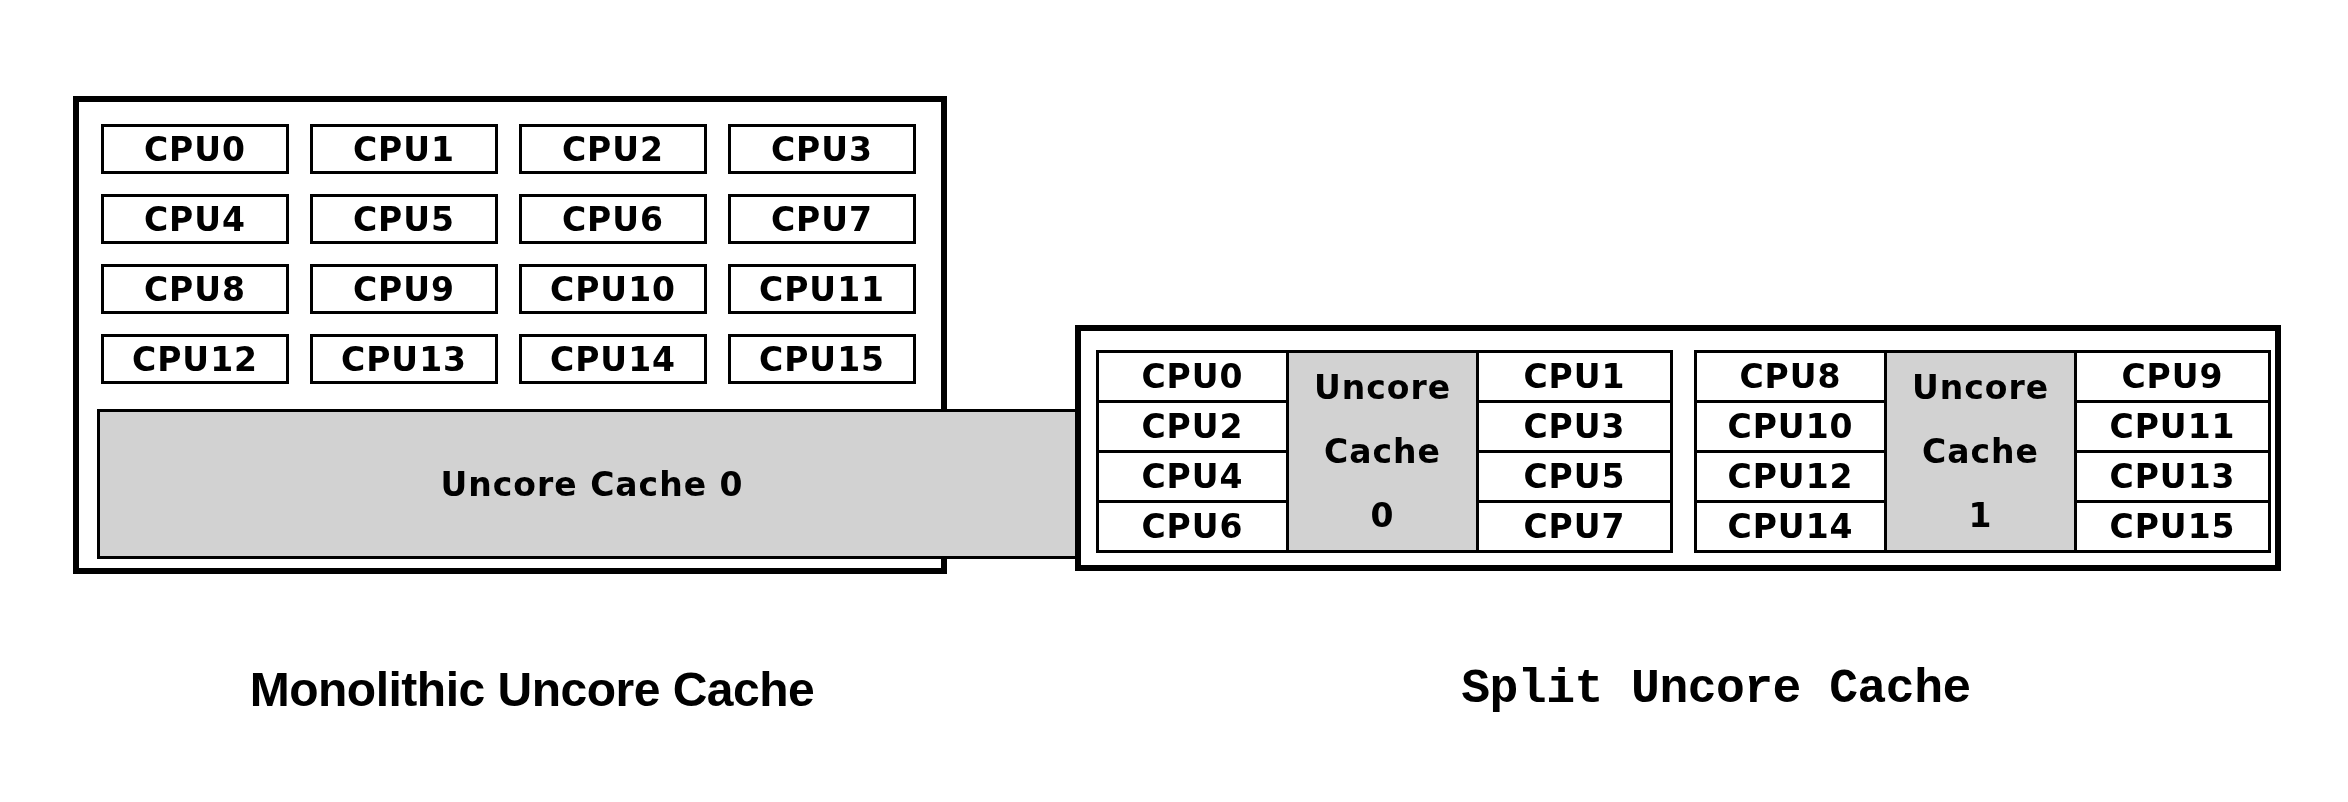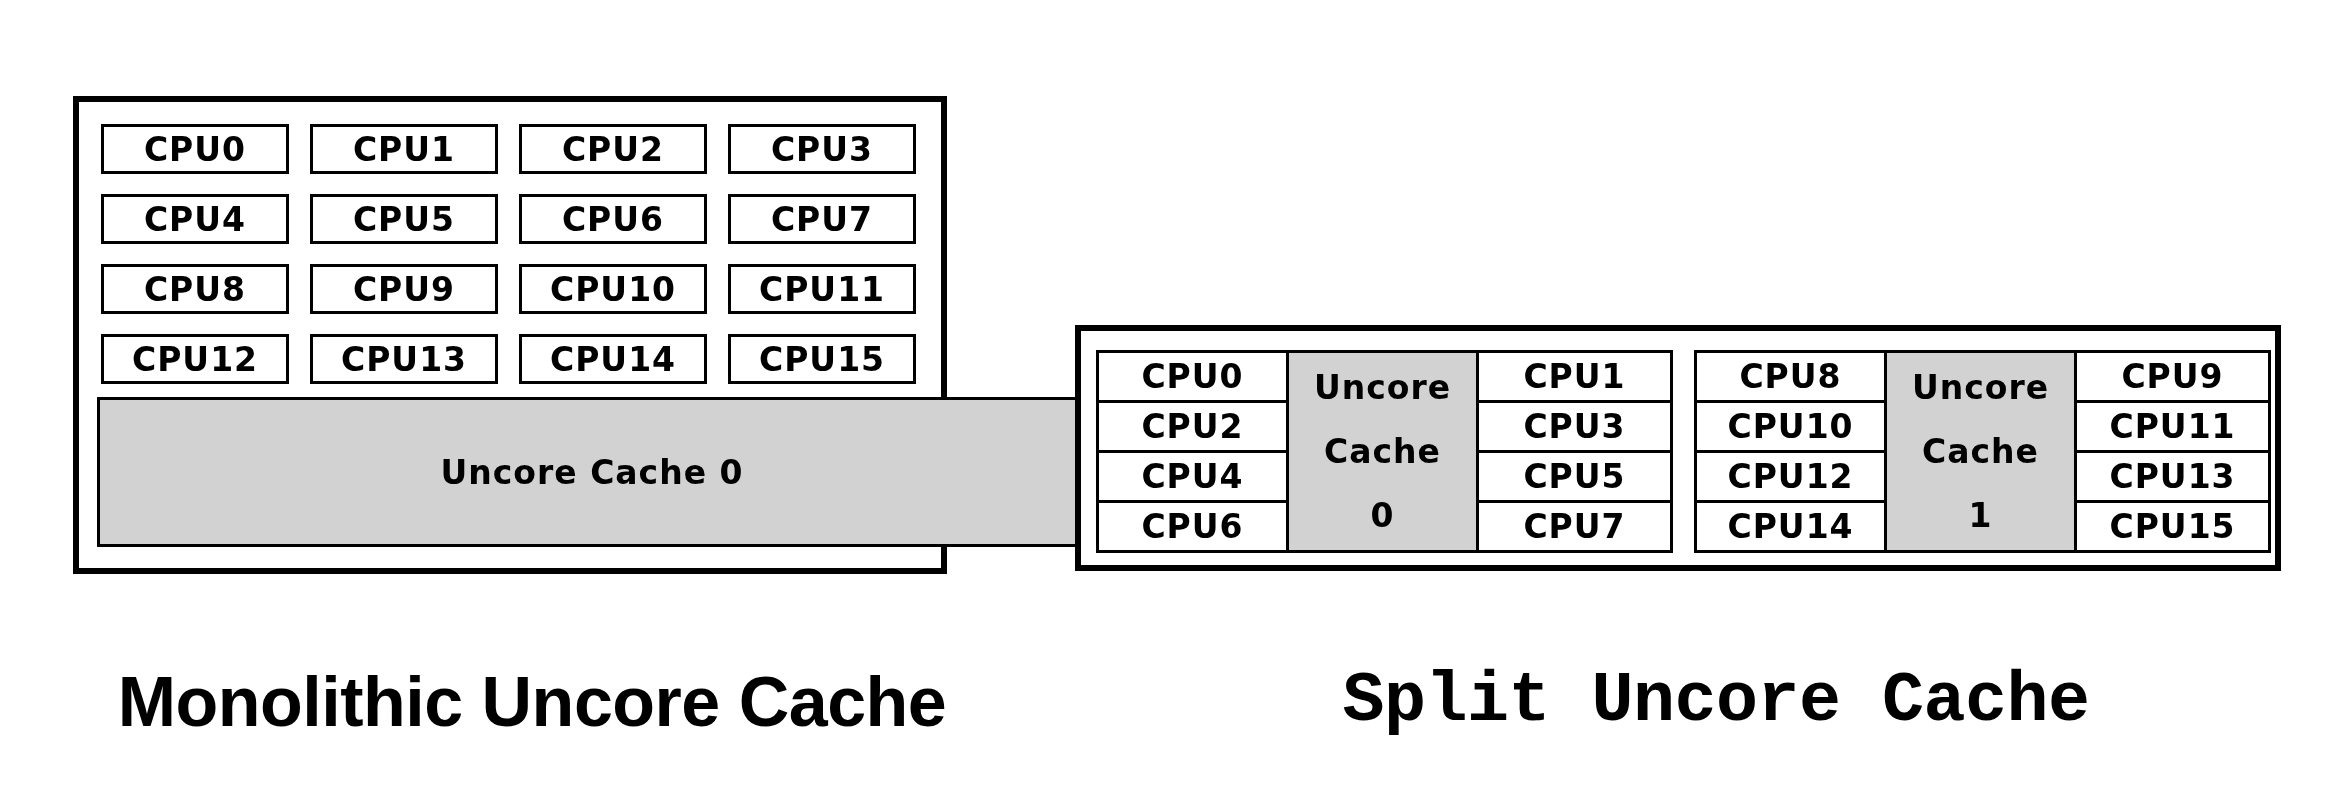--- a/index.html
+++ b/index.html
@@ -35,21 +35,21 @@
     row-gap: 20px;
   }
   .cpu-box {
     border: 3px solid var(--border);
     background: var(--background);
     display: flex; align-items: center; justify-content: center;
     font-weight: bold; font-size: 33px; letter-spacing: 1px;
     color: #000;
   }
   .mono-cache {
-    margin-top: 9px;
+    margin-top: 21px;
     width: 990px; height: 150px;
     border: 3px solid var(--border);
     background: var(--cache-fill);
     display: flex; align-items: center; justify-content: center;
     font-weight: bold; font-size: 33px; letter-spacing: 1px;
     color: #000;
   }
 
   
   .split-box {
@@ -82,21 +82,21 @@
   }
   .cache-cell .cache-line { line-height: 56px; text-align: center; }
 
   
   .caption {
     position: absolute;
     top: 650px;
     text-align: center;
     font-family: "Liberation Sans", sans-serif;
     font-weight: bold;
-    font-size: 70px;
+    font-size: 48px;
     letter-spacing: -0.5px;
     color: #000;
     white-space: nowrap;
   }
   .mono-caption  { left: 90px;   width: 868px; }
   .split-caption { left: 1270px; width: 876px; font-family: Liberation Mono, monospace; }
 </style>
 </head>
 <body>
 

